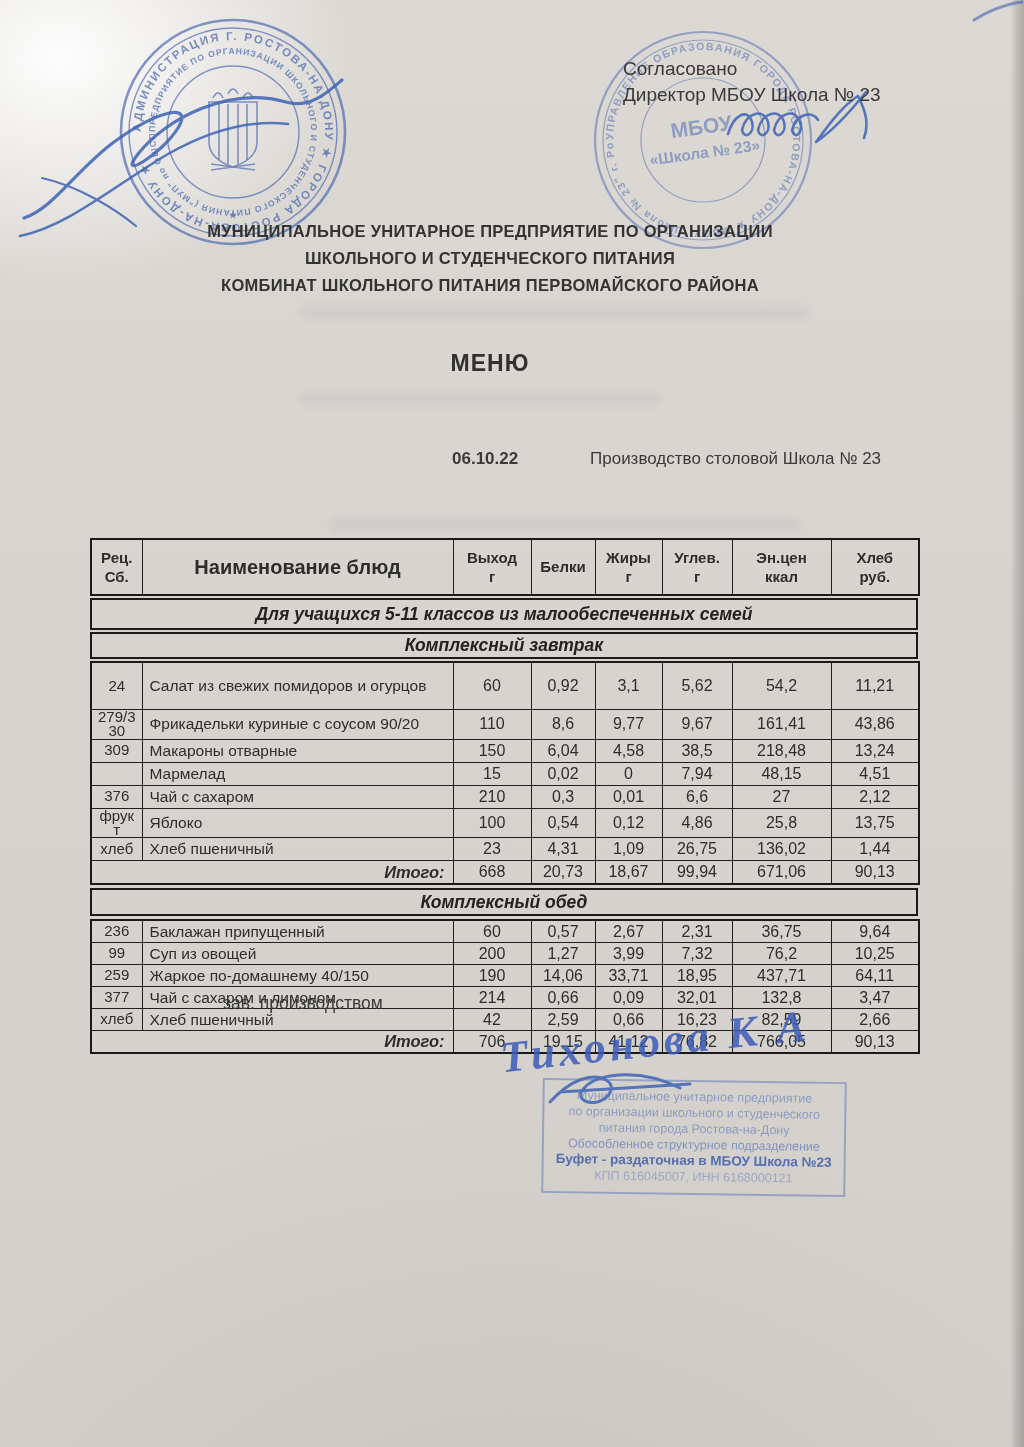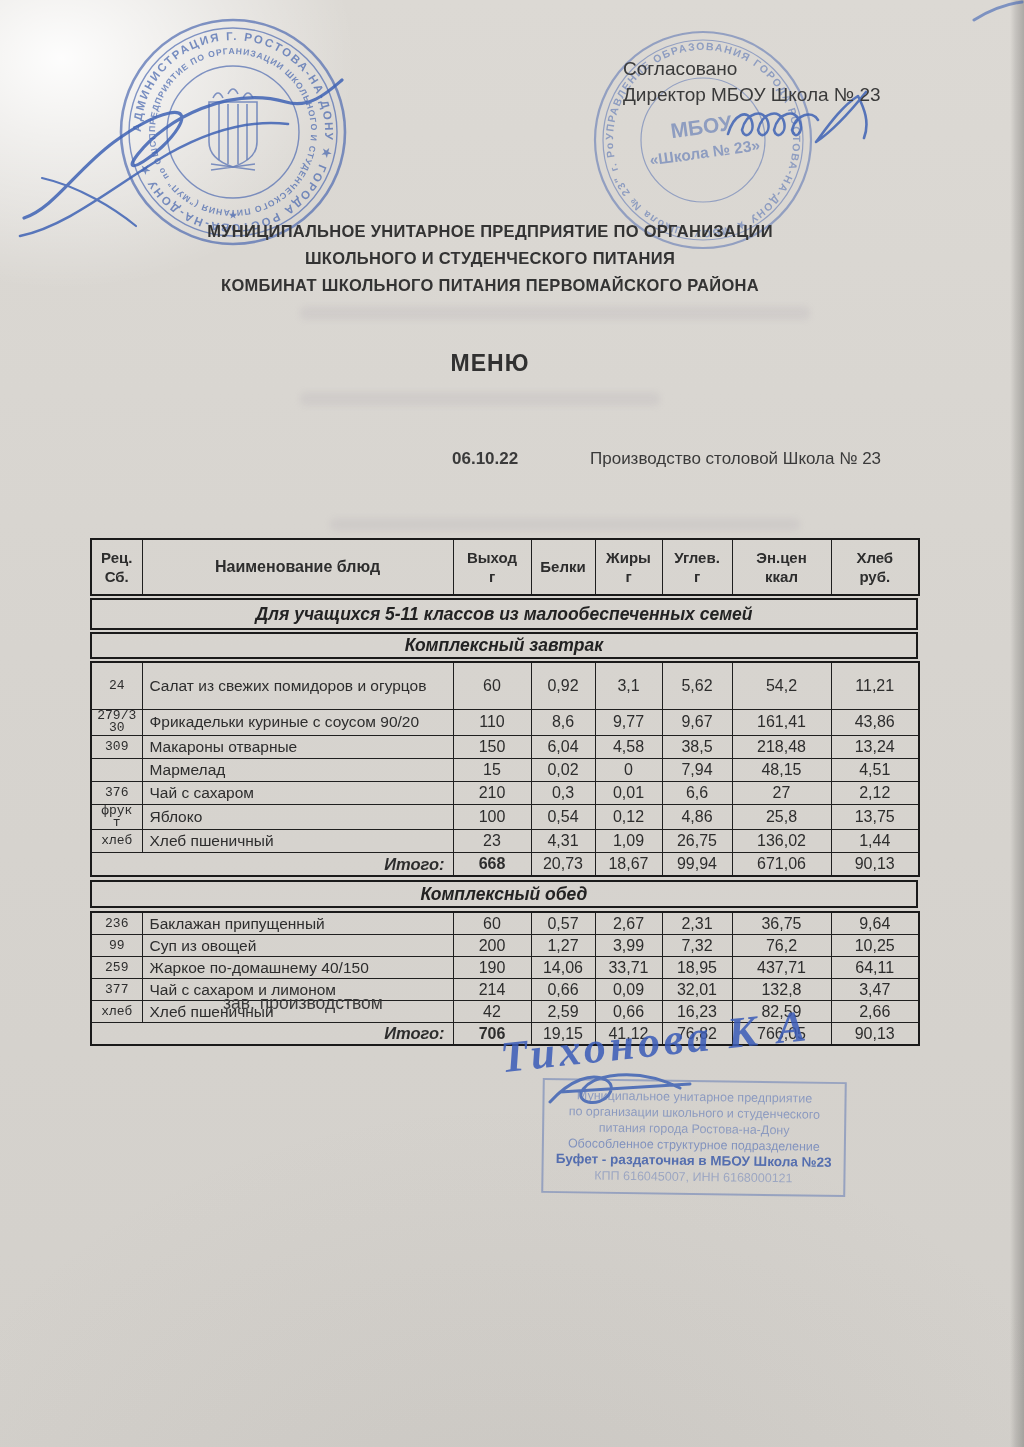--- a/index.html
+++ b/index.html
@@ -31,35 +31,35 @@
   .sig-dir{position:absolute;left:724px;top:86px;opacity:.85;}
   .corner-mark{position:absolute;left:972px;top:0px;opacity:.6;}
 
   
   .tbl-wrap{position:absolute;left:80px;top:538px;width:828px;margin-left:10px;}
   table{border-collapse:collapse;table-layout:fixed;width:828px;}
   table{border:2.5px solid #1a1a1a;}
   td{border:1.5px solid #1f1f1f;font-size:16px;text-align:center;color:#2d2d2d;
      padding:0 2px;overflow:hidden;}
   .hdr td{font-weight:bold;font-size:15px;line-height:1.3;height:54px;vertical-align:middle;}
-  .hdr .big{font-size:16px;}
+  .hdr .big{font-size:20px;}
   .band{border:2.5px solid #1a1a1a;margin-top:2px;display:flex;align-items:center;justify-content:center;
      font-weight:bold;font-style:italic;font-size:17.5px;color:#222;}
   .band.s1{height:28px;}
   .band.s2{height:23px;margin-top:2px;}
   .band.s3{height:24px;margin-top:3px;}
   .sect{margin-top:2px;}
   .sect2{margin-top:3px;}
-  td.rec{font-size:13px;white-space:pre-line;line-height:.95;padding:0;font-family:Liberation Mono, monospace;}
+  td.rec{font-size:15px;white-space:pre-line;line-height:.95;padding:0;}
   td.name{text-align:left;padding-left:7px;font-size:15.5px;line-height:1.15;}
   tr.r0 td{height:46px;}
   tr.r td{height:22px;}
   tr.rl td{height:21px;}
   td.total-label{font-weight:bold;font-style:italic;text-align:right;padding-right:8px;font-size:16.5px;}
-  td.bold{font-weight:bold;}
+  td.bold{font-weight:normal;}
 
   
   .zav{position:absolute;left:223px;top:993px;font-size:17.5px;color:#3a3a3a;}
   .hand-name{position:absolute;left:500px;top:1016px;transform:rotate(-6deg);
      font-family:"Liberation Serif",serif;font-style:italic;font-weight:bold;
      font-size:44px;color:#3b5cb8;opacity:.85;letter-spacing:4px;white-space:nowrap;}
   .sig-bottom{position:absolute;left:540px;top:1062px;opacity:.85;}
   .stamp-box{position:absolute;left:542px;top:1080px;width:292px;padding:7px 4px 8px 4px;
      border:2px solid rgba(90,115,180,.50);transform:rotate(.8deg);
      text-align:center;color:#6079b8;font-size:12.5px;line-height:16px;}

